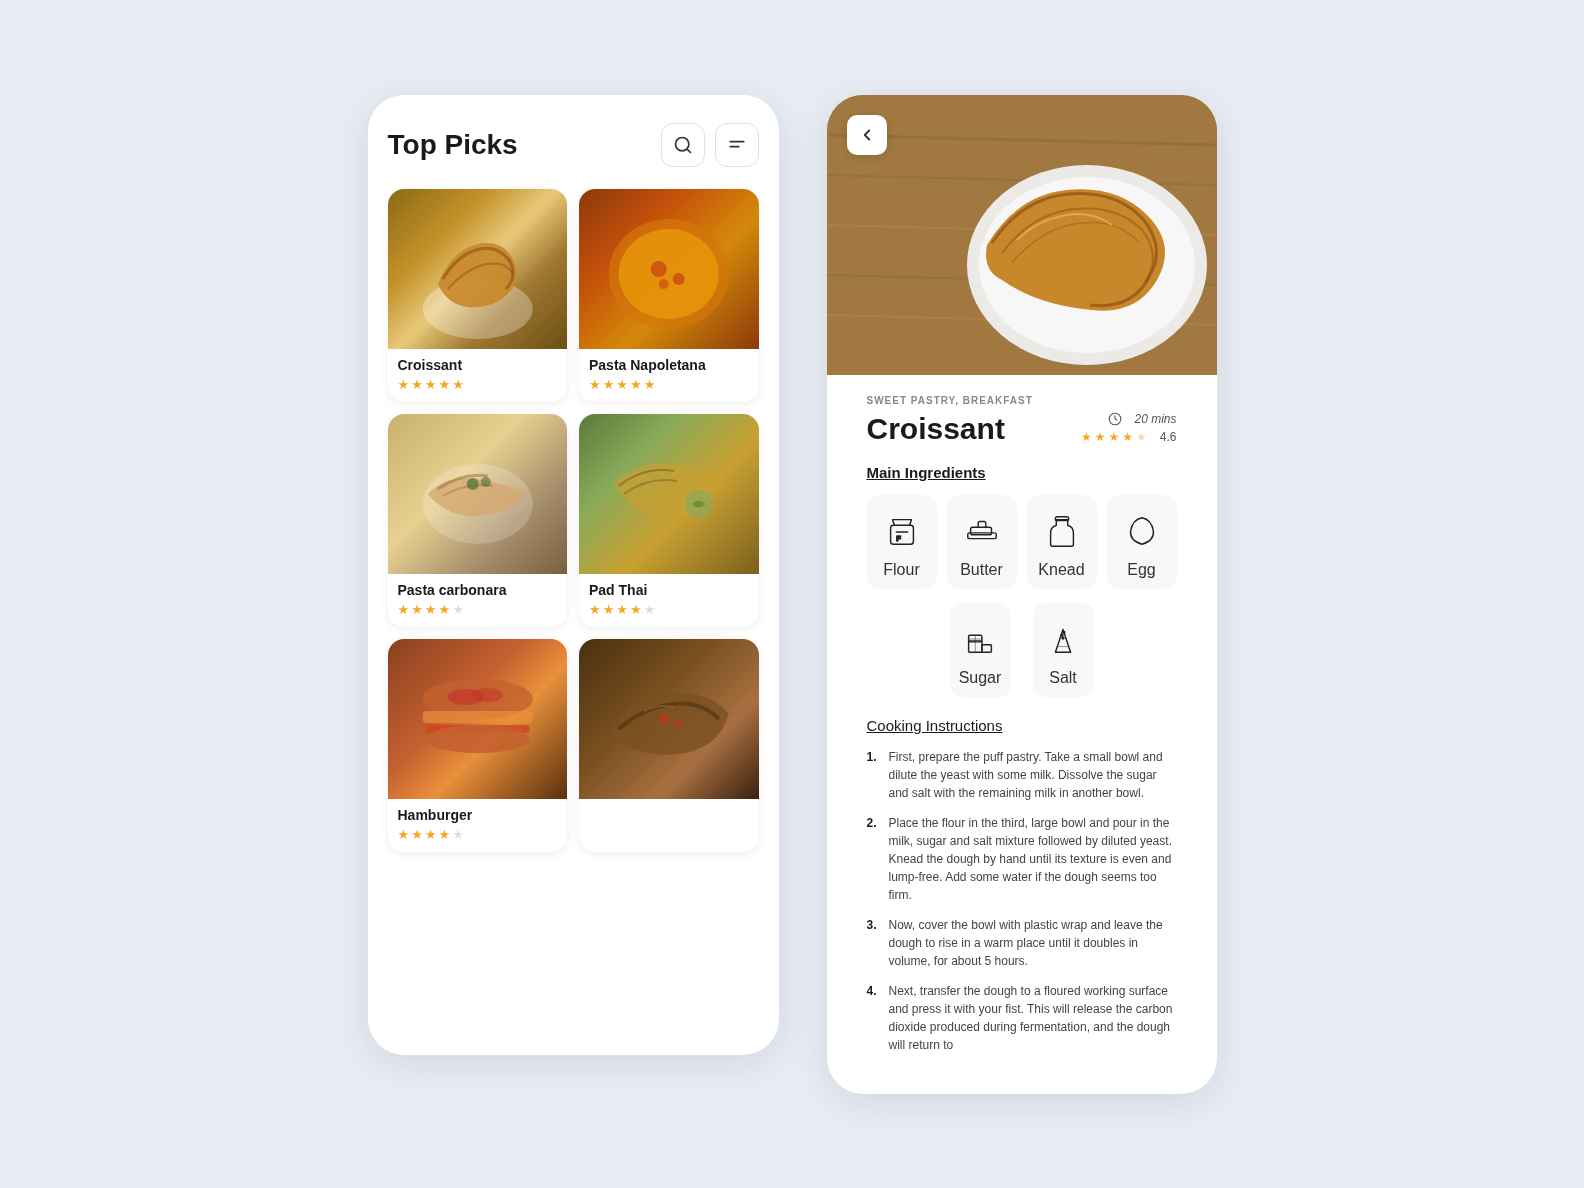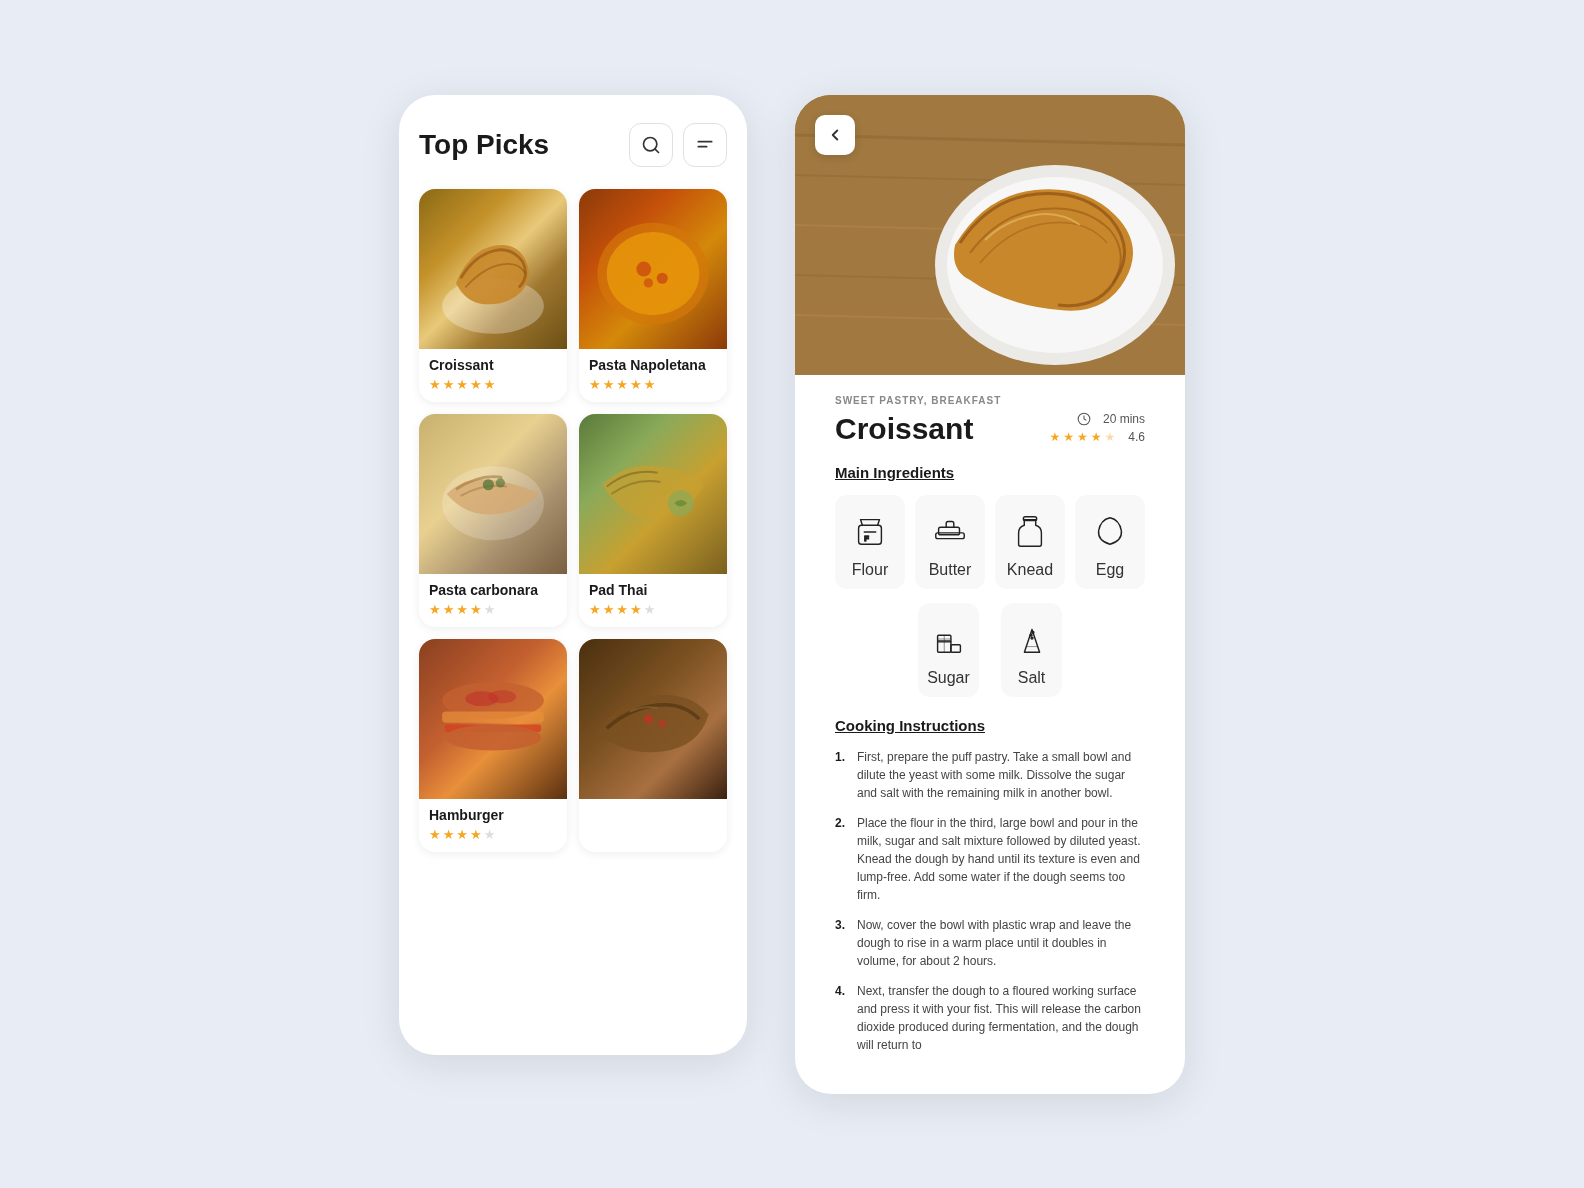--- a/index.html
+++ b/index.html
@@ -15,21 +15,21 @@
     }
     .screens-container {
       display: flex;
       gap: 48px;
       align-items: flex-start;
       padding: 40px;
     }
 
     
     .left-screen {
-      width: 348px;
+      width: 411px;
       background: #fff;
       border-radius: 36px;
       padding: 28px 20px 28px 20px;
       box-shadow: 0 8px 40px rgba(0,0,0,0.10);
       min-height: 960px;
     }
     .left-header {
       display: flex;
       align-items: center;
       justify-content: space-between;
@@ -190,20 +190,21 @@
       flex-direction: column;
       align-items: flex-end;
       gap: 4px;
     }
     .time-info {
       display: flex;
       align-items: center;
       gap: 12px;
       font-size: 12px;
       color: #555;
+      font-style: italic;
     }
     .time-info svg {
       width: 14px;
       height: 14px;
       stroke: #555;
       fill: none;
       stroke-width: 1.8;
     }
     .rating-info {
       display: flex;
@@ -263,21 +264,21 @@
       stroke-linejoin: round;
     }
     .ingredient-name {
       font-size: 16px;
       color: #333;
       font-weight: 500;
     }
 
     .instructions-title {
       font-size: 15px;
-      font-weight: 700;
+      font-weight: 400;
       color: #1a1a1a;
       text-decoration: underline;
       margin-bottom: 14px;
     }
     .instruction-item {
       display: flex;
       gap: 8px;
       margin-bottom: 12px;
       font-size: 12px;
       line-height: 1.5;
@@ -584,21 +585,21 @@
         <div class="instruction-item">
           <span class="instruction-num">1.</span>
           <span class="instruction-text">First, prepare the puff pastry. Take a small bowl and dilute the yeast with some milk. Dissolve the sugar and salt with the remaining milk in another bowl.</span>
         </div>
         <div class="instruction-item">
           <span class="instruction-num">2.</span>
           <span class="instruction-text">Place the flour in the third, large bowl and pour in the milk, sugar and salt mixture followed by diluted yeast. Knead the dough by hand until its texture is even and lump-free. Add some water if the dough seems too firm.</span>
         </div>
         <div class="instruction-item">
           <span class="instruction-num">3.</span>
-          <span class="instruction-text">Now, cover the bowl with plastic wrap and leave the dough to rise in a warm place until it doubles in volume, for about 2 hours.</span>
+          <span class="instruction-text">Now, cover the bowl with plastic wrap and leave the dough to rise in a warm place until it doubles in volume, for about 5 hours.</span>
         </div>
         <div class="instruction-item">
           <span class="instruction-num">4.</span>
           <span class="instruction-text">Next, transfer the dough to a floured working surface and press it with your fist. This will release the carbon dioxide produced during fermentation, and the dough will return to</span>
         </div>
       </div>
     </div>
   </div>
 
 </div>

